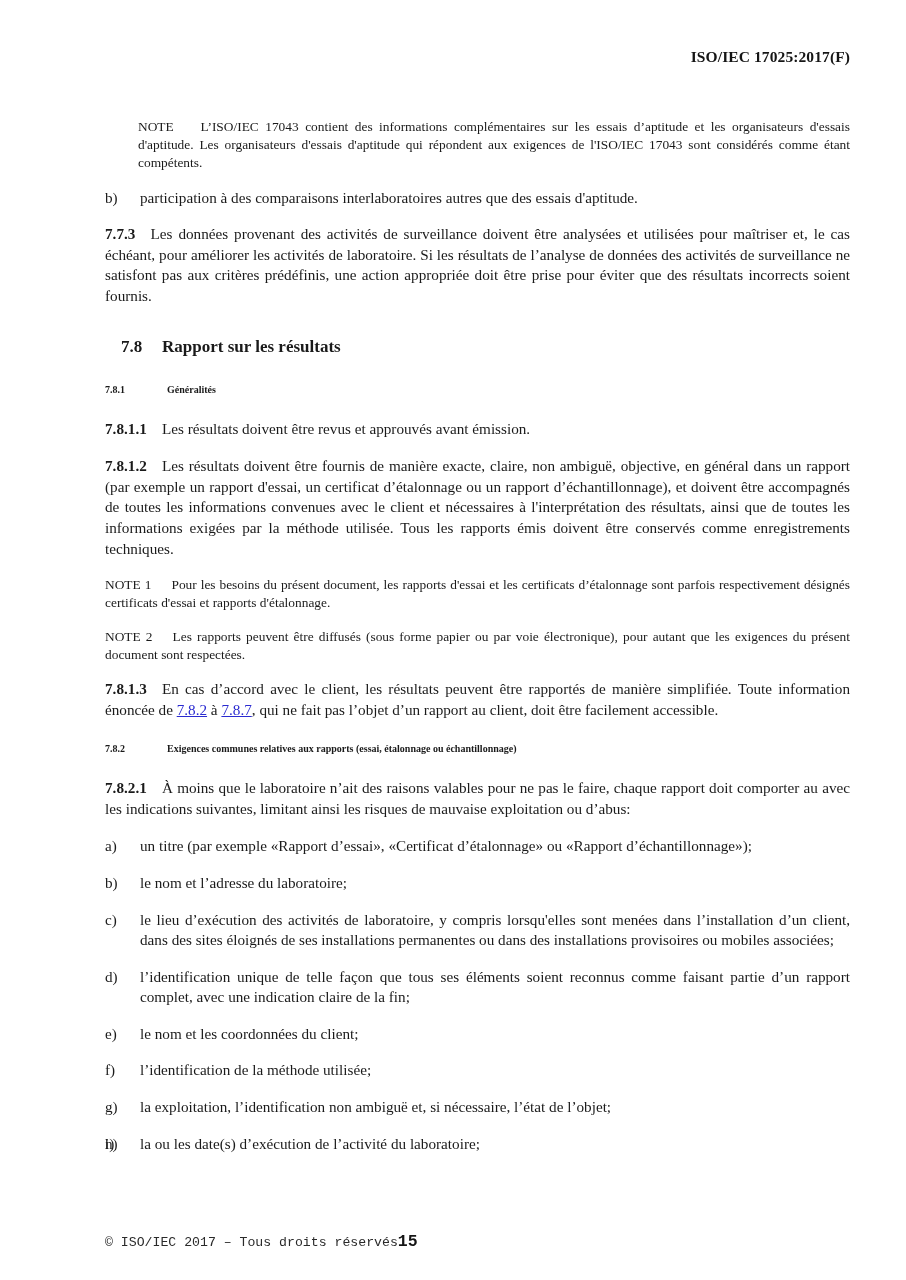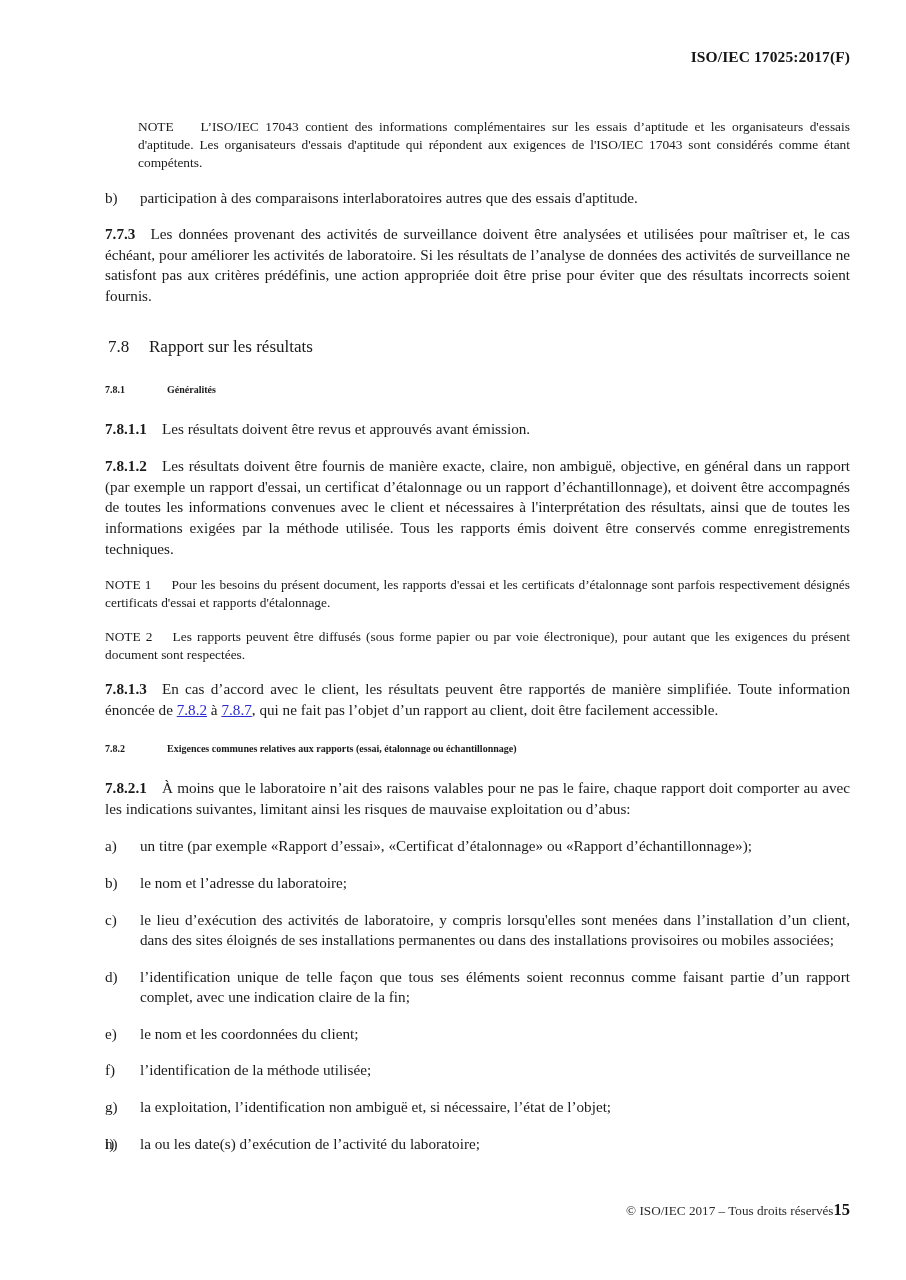--- a/index.html
+++ b/index.html
@@ -79,24 +79,24 @@
   }
   .note-label::after {
     content: "\2003\2003";
   }
   .note-label-1::after {
     content: "\2002\2003";
   }
 
   
   .h2 {
-    font-weight: normal;
+    font-weight: bold;
     font-size: 17px;
     line-height: 22px;
-    margin: 0 0 0 3px;
+    margin: 0 0 0 16px;
     padding-top: 12px;
     padding-bottom: 20px;
   }
   .h2 .h-num {
     display: inline-block;
     width: 41px;
   }
   .h3 {
     font-weight: bold;
     font-size: 10px;
@@ -131,26 +131,27 @@
 
   
   a.xref {
     color: #2a2ad0;
     text-decoration: underline;
   }
 
   
   .doc-footer {
     position: absolute;
-    bottom: 60px;
+    bottom: 29px;
     left: 105px;
     width: 745px;
     display: flex;
     align-items: baseline;
-    justify-content: flex-end;
+    justify-content: flex-start;
+    font-family: Liberation Mono, monospace;
   }
   .footer-left {
     font-size: 13.2px;
     color: #2a2a2a;
   }
   .footer-page {
     font-size: 16.5px;
     font-weight: bold;
     color: #151515;
     margin-top: 11px;

